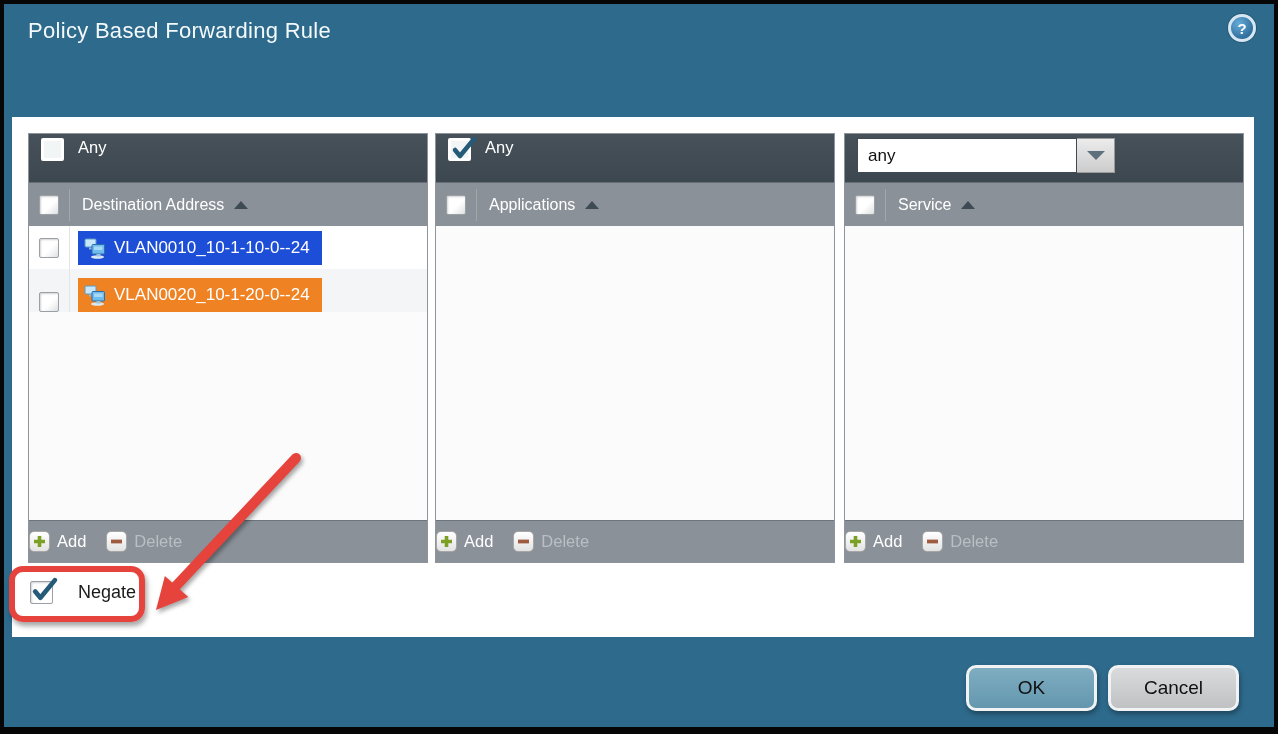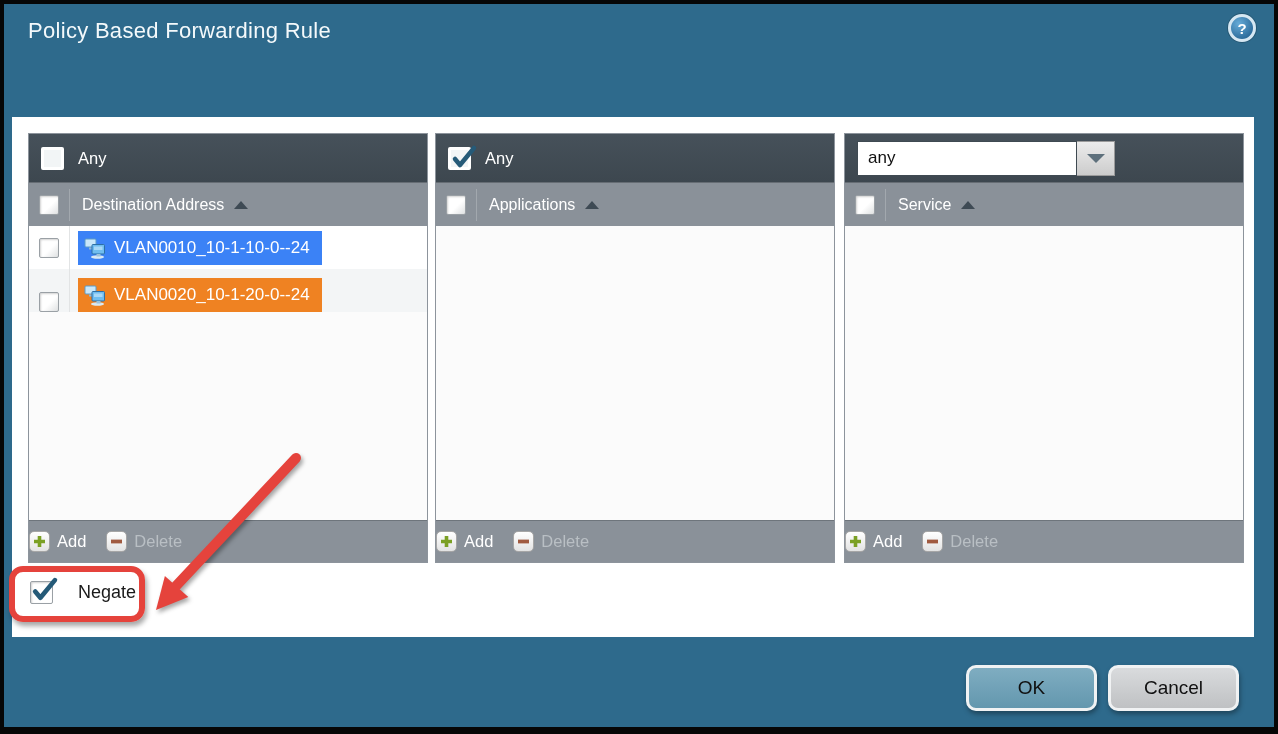--- a/index.html
+++ b/index.html
@@ -52,21 +52,21 @@
   .panels { position:absolute; left:16px; top:16px; display:flex; }
   .panel {
     width:400px; height:430px; display:flex; flex-direction:column;
     border:1px solid #8d949c; background:#fbfbfb;
   }
   .panel + .panel { margin-left:7px; }
   .panel:last-child { margin-left:9px; }
 
   .panel-top {
     height:48px; flex:none; background:linear-gradient(#46515a,#3d474f);
-    display:flex; align-items:center; padding:15px 12px;
+    display:flex; align-items:flex-start; padding:4px 12px;
   }
   .panel-top .any-label { color:#fff; font-size:16.5px; margin-left:14px; }
 
   .colheader {
     height:44px; flex:none; background:#8A9199;
     display:flex; align-items:center; border-top:1px solid #666d74;
   }
   .colheader .cb-cell { width:40px; flex:none; display:flex; justify-content:center; }
   .colheader .sep { width:1px; height:32px; background:#a2a8ae; }
   .colheader .col-label { color:#fff; font-size:16px; margin-left:12px; }
@@ -186,21 +186,21 @@
           <div class="sep"></div>
           <span class="col-label">Destination Address</span>
           <span class="sort-asc"></span>
         </div>
         <div class="panel-body">
           <div class="row">
             <div class="cb-cell">
                 <div class="cb"></div>
               </div>
             <div class="sep"></div>
-            <span class="chip" style="background:#3b82f6">
+            <span class="chip" style="background:#1d4ed8">
               <svg width="22" height="22" viewBox="0 0 22 22">
                 <ellipse cx="13.5" cy="20" rx="6.5" ry="1.8" fill="#d9e9f4"></ellipse>
                 <rect x="1" y="2" width="11" height="8" rx="1" fill="#c9e7fa" stroke="#5b9bc8"></rect>
                 <rect x="5" y="10.5" width="3" height="2" fill="#8fb8d4"></rect>
                 <rect x="8" y="7.5" width="12.5" height="9.5" rx="1" fill="#6fbdf0" stroke="#2d6fa6"></rect>
                 <rect x="10" y="9.5" width="8.5" height="3.5" fill="#a8d8f7"></rect>
                 <rect x="12.5" y="17" width="4" height="2.5" fill="#9cc3dd"></rect>
               </svg>
               <span>VLAN0010_10-1-10-0--24</span>
             </span>

